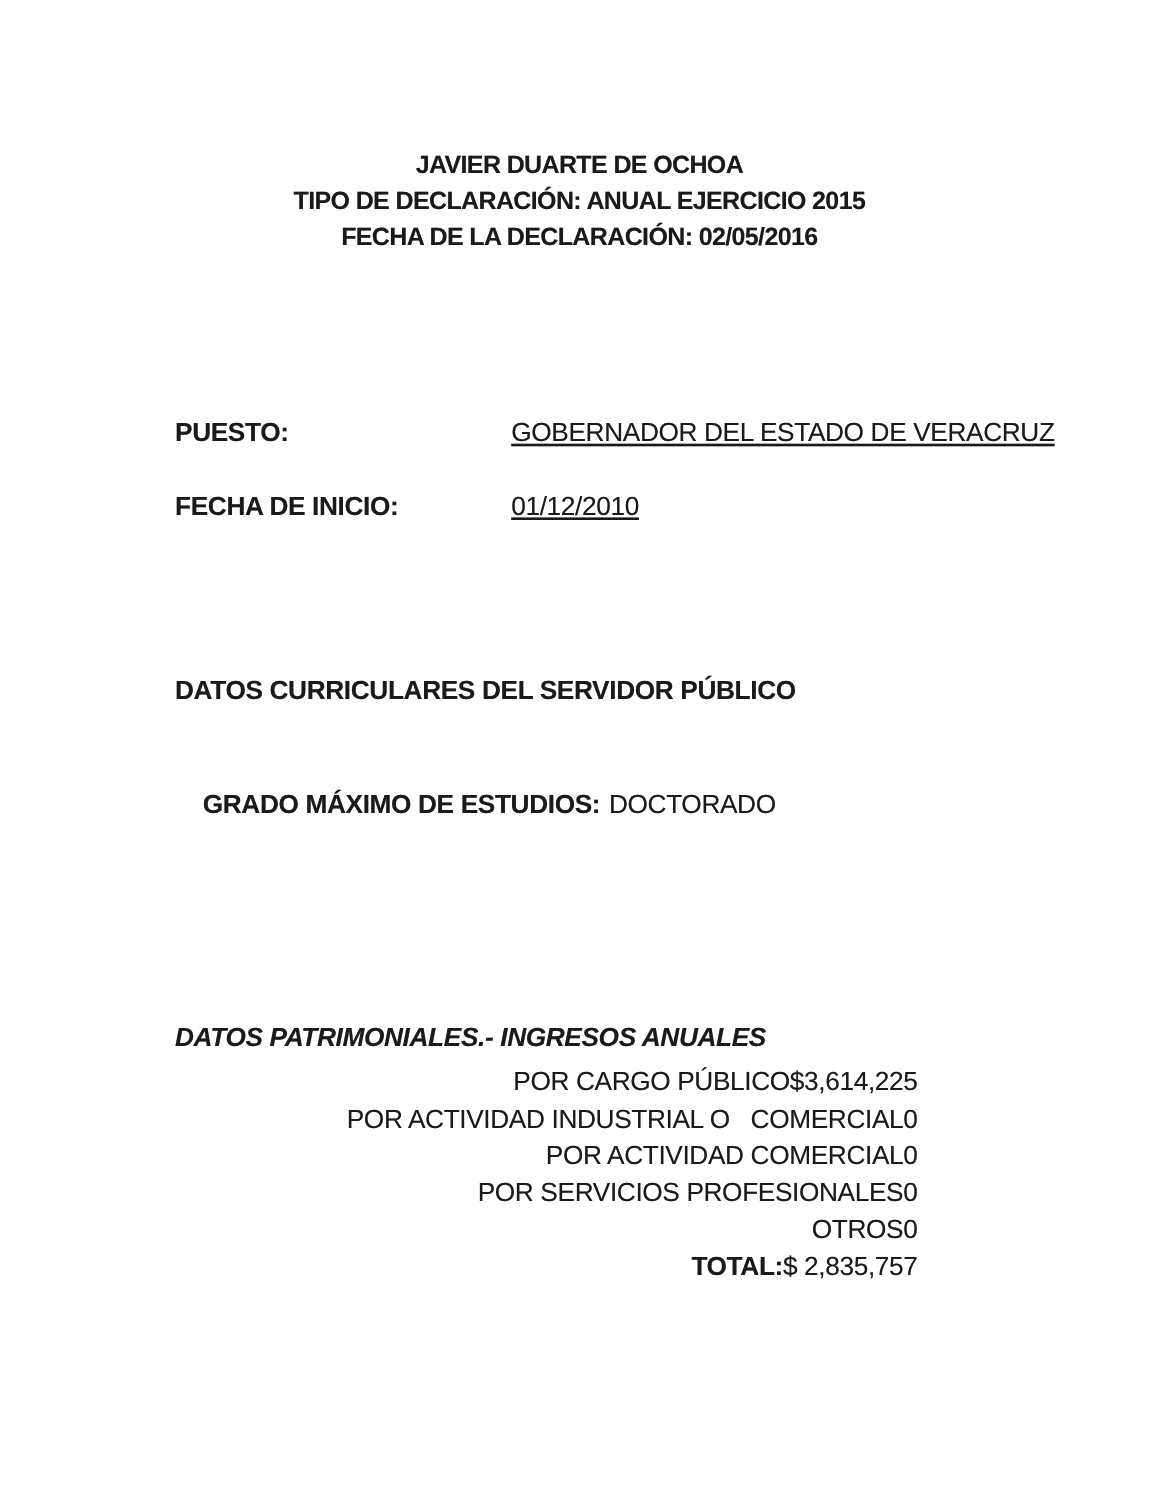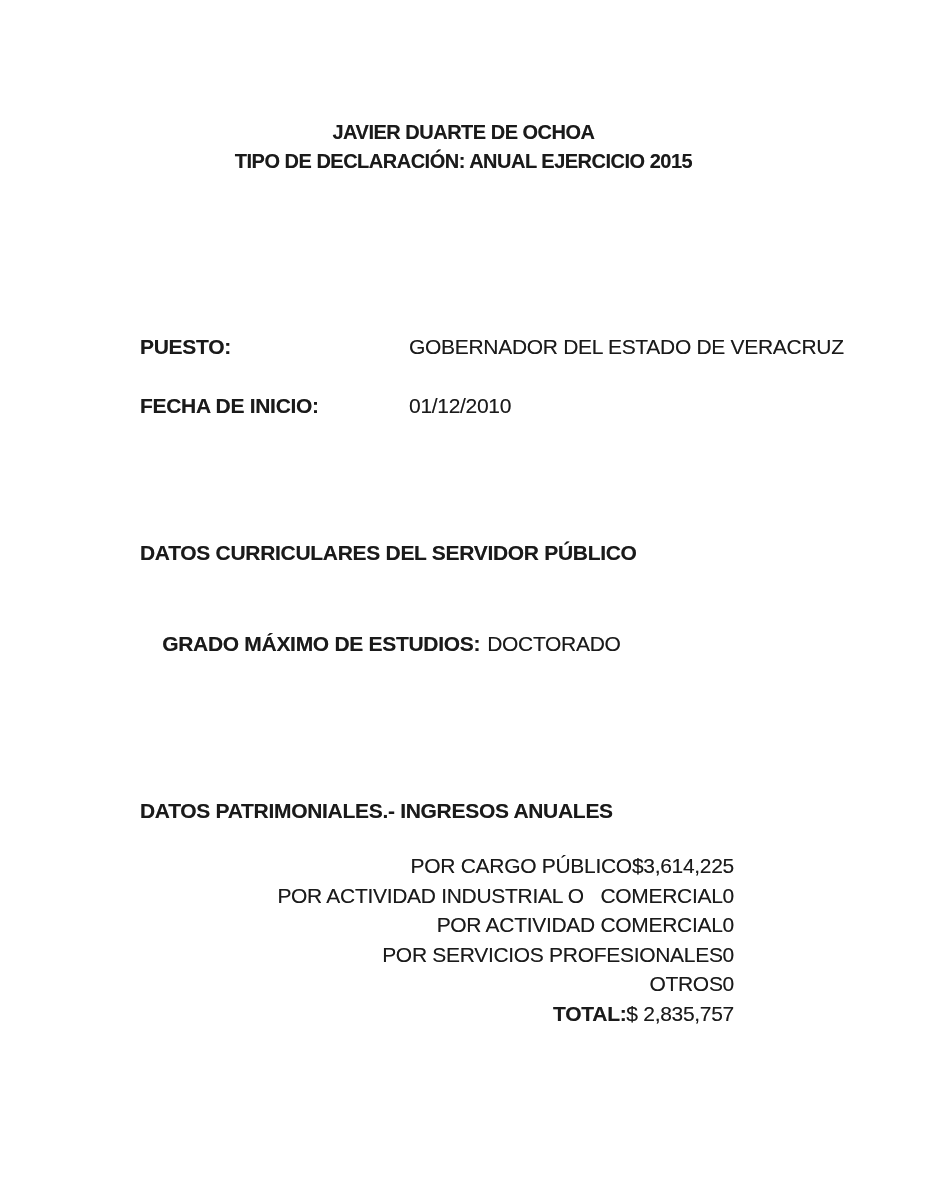--- a/index.html
+++ b/index.html
@@ -29,33 +29,33 @@
     text-align: center;
     font-weight: 700;
     font-size: 20px;
     letter-spacing: -0.5px;
     line-height: 29px;
   }
 
   
   .field-row { left: 0; right: 0; line-height: 29px; height: 29px; text-align: right; }
   .field-row .flabel { position: absolute; left: 140px; font-weight: 700; white-space: pre; }
-  .field-row .fvalue { position: absolute; left: 409px; white-space: pre; }
+  .field-row .fvalue { position: absolute; left: 409px; white-space: pre; text-decoration: underline; }
   .row-puesto { top: 332px; }
   .row-fecha-inicio { top: 391px; }
 
   
   .section-heading {
     left: 140px;
     font-weight: 700;
     line-height: 29px;
     white-space: pre;
   }
   .heading-curriculares { top: 538px; }
-  .heading-patrimoniales { top: 796px; }
+  .heading-patrimoniales { top: 816px; font-style: italic; }
 
   
   .inline-field { top: 600px; left: 140px; line-height: 29px; white-space: pre; }
   .inline-field .flabel { font-weight: 700; }
   .inline-field .fvalue { margin-left: 7px; }
 
   
   .income-table {
     top: 851px;
     left: 140px;
@@ -74,20 +74,21 @@
   .income-row.total-row .ilabel { font-weight: 700; }
 </style>
 </head>
 <body>
 
 <div class="page">
 
   <div class="abs title-block">
     <div>JAVIER DUARTE DE OCHOA</div>
     <div>TIPO DE DECLARACIÓN: ANUAL EJERCICIO 2015</div>
+    <div>FECHA DE LA DECLARACIÓN: 02/05/2016</div>
   </div>
 
   <div class="abs field-row row-puesto">
     <span class="flabel">PUESTO:</span>
     <span class="fvalue">GOBERNADOR DEL ESTADO DE VERACRUZ</span>
   </div>
 
   <div class="abs field-row row-fecha-inicio">
     <span class="flabel">FECHA DE INICIO:</span>
     <span class="fvalue">01/12/2010</span>

